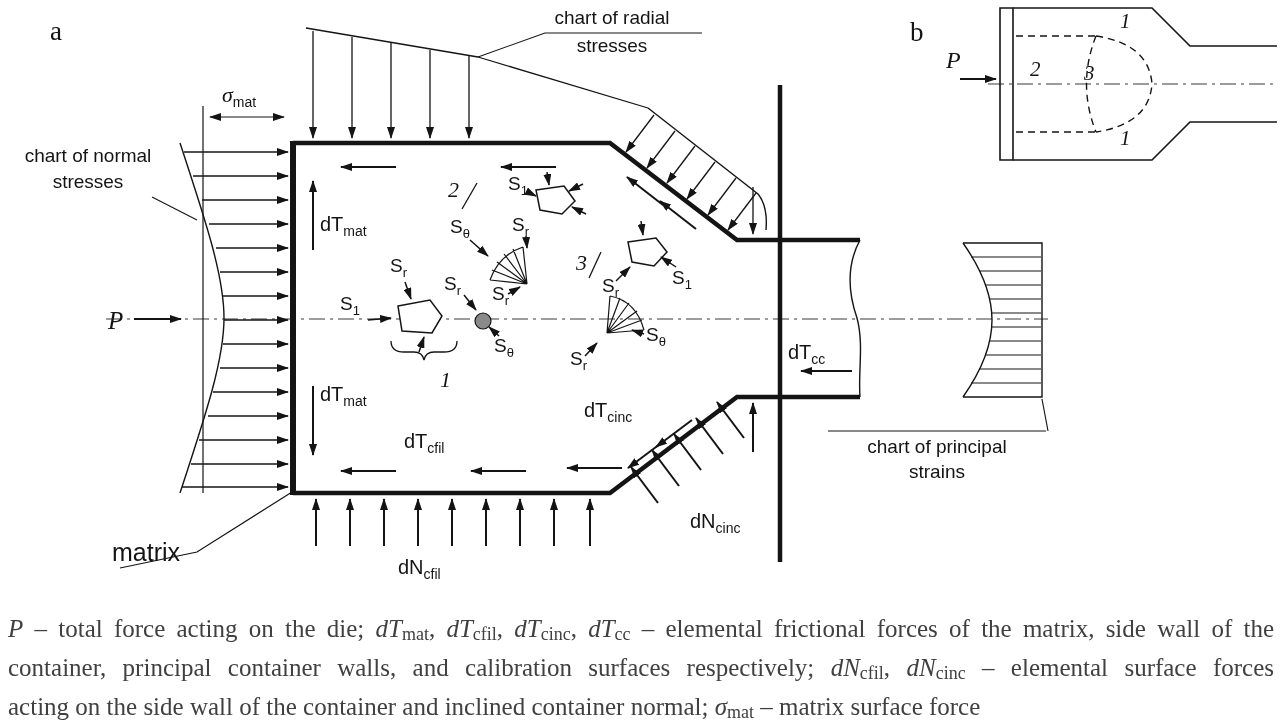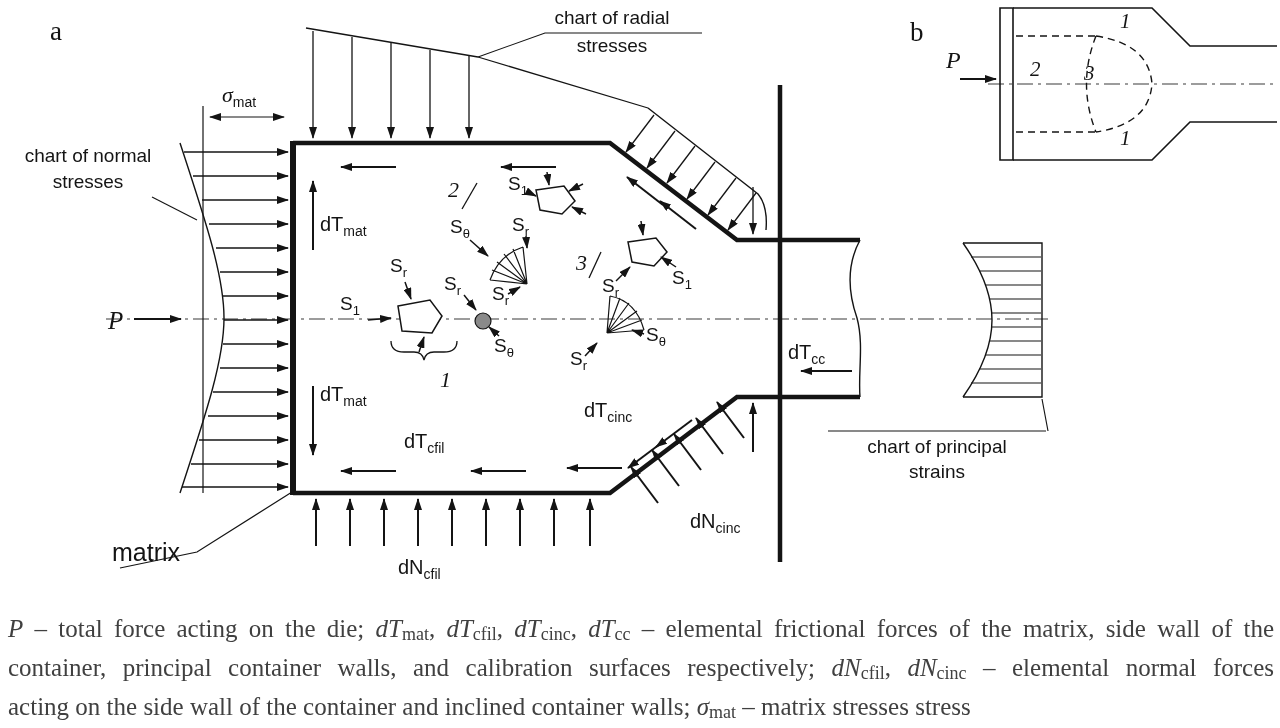--- a/index.html
+++ b/index.html
@@ -249,15 +249,15 @@
   <text x="112" y="561" class="sans sz25">matrix</text>
 
   <text x="1120" y="28" class="serif it sz21">1</text>
   <text x="1030" y="76" class="serif it sz21">2</text>
   <text x="1084" y="80" class="serif it sz21">3</text>
   <text x="1120" y="145" class="serif it sz21">1</text>
 </svg>
 
 <div class="caption">
   <div class="ln"><span class="it">P</span><span> – total force acting on the die; </span><span class="it">dT</span><span class="sb">mat</span><span>, </span><span class="it">dT</span><span class="sb">cfil</span><span>, </span><span class="it">dT</span><span class="sb">cinc</span><span>, </span><span class="it">dT</span><span class="sb">cc</span><span> – elemental frictional forces of the matrix, side wall of the</span></div>
-  <div class="ln"><span>container, principal container walls, and calibration surfaces respectively; </span><span class="it">dN</span><span class="sb">cfil</span><span>, </span><span class="it">dN</span><span class="sb">cinc</span><span> – elemental normal forces</span></div>
-  <div class="ln last"><span>acting on the side wall of the container and inclined container walls; </span><span class="it">σ</span><span class="sb">mat</span><span> – matrix stresses stress</span></div>
+  <div class="ln"><span>container, principal container walls, and calibration surfaces respectively; </span><span class="it">dN</span><span class="sb">cfil</span><span>, </span><span class="it">dN</span><span class="sb">cinc</span><span> – elemental surface forces</span></div>
+  <div class="ln last"><span>acting on the side wall of the container and inclined container normal; </span><span class="it">σ</span><span class="sb">mat</span><span> – matrix surface force</span></div>
 </div>
 
 </body></html>

